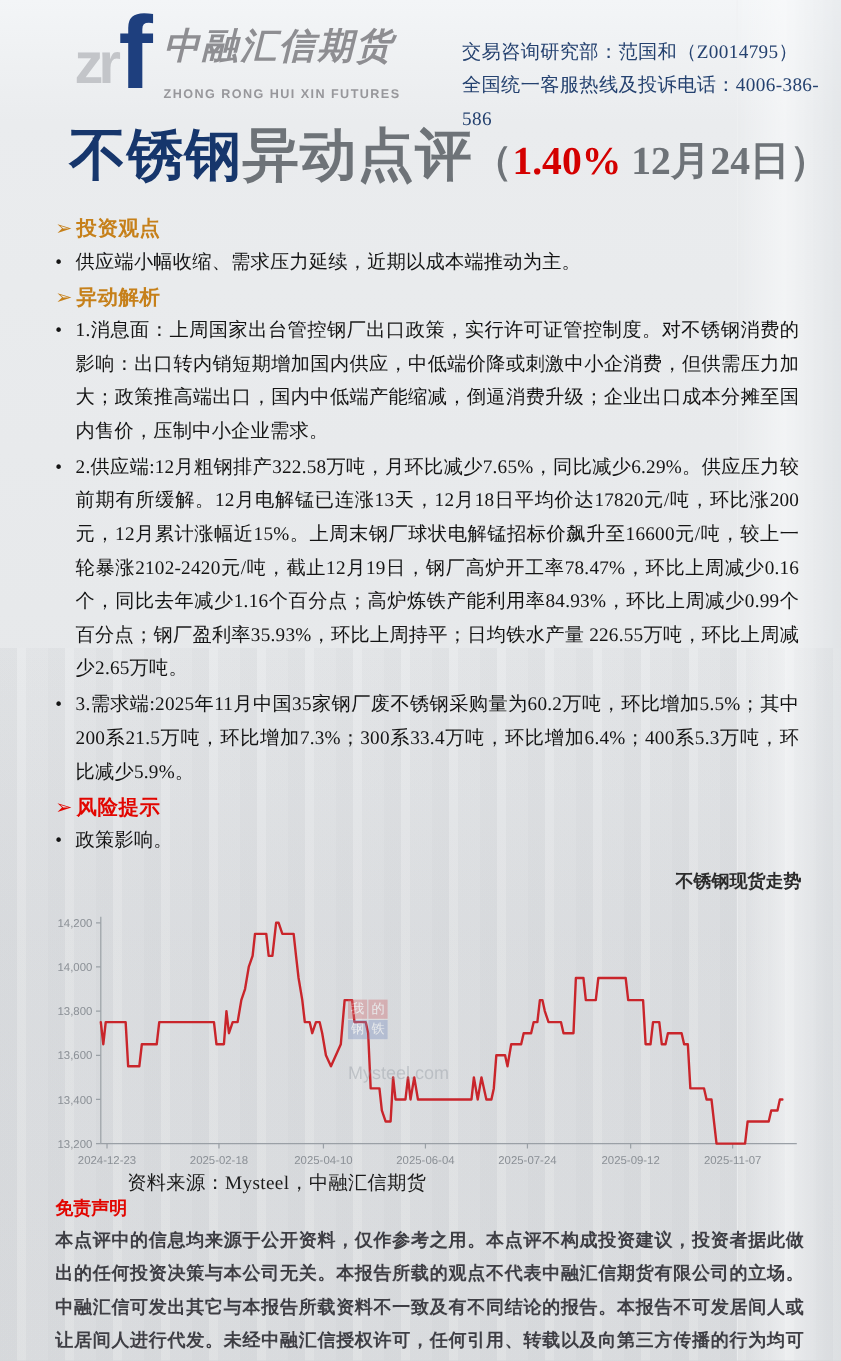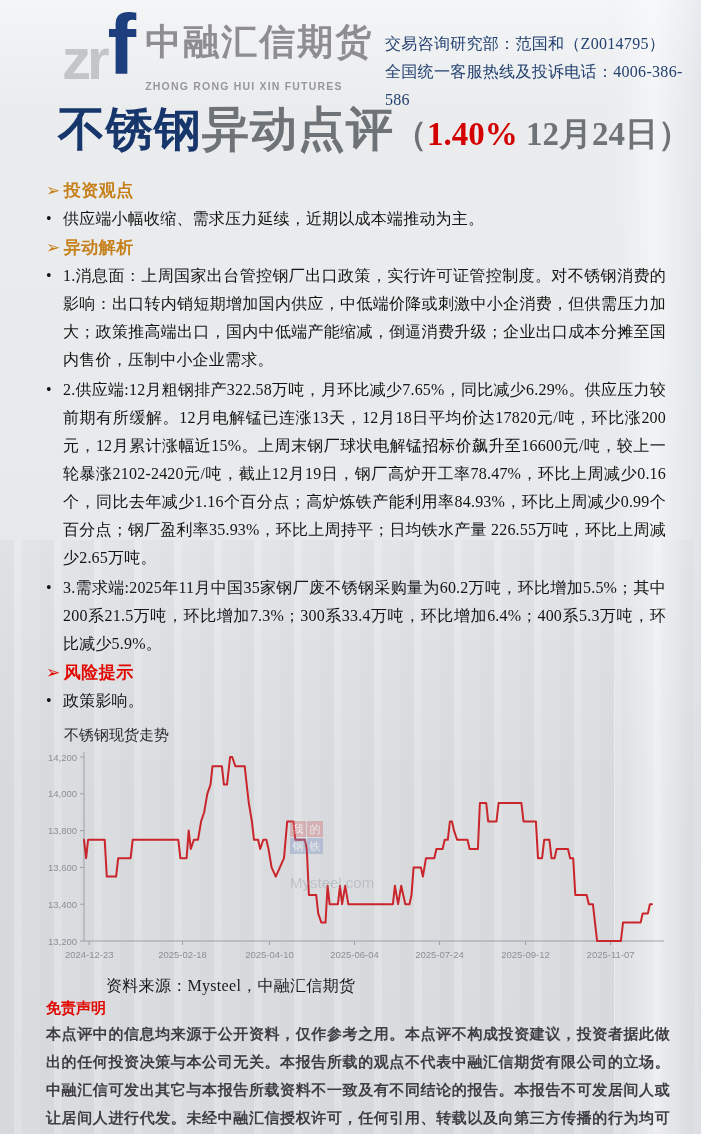--- a/index.html
+++ b/index.html
@@ -9,27 +9,27 @@
   
   .bg-city{position:absolute;left:0;right:0;top:540px;bottom:0;pointer-events:none;
         background:
           repeating-linear-gradient(90deg, rgba(105,110,120,0.06) 0 14px, rgba(255,255,255,0.05) 14px 22px, rgba(120,124,134,0.04) 22px 40px),
           linear-gradient(180deg, rgba(255,255,255,0) 0%, rgba(150,155,165,0.07) 40%, rgba(150,155,165,0.05) 100%);}
   .bg-right-band{position:absolute;top:0;bottom:0;right:0;width:86px;pointer-events:none;
         background:linear-gradient(90deg, rgba(255,255,255,0) 0%, rgba(250,251,252,0.55) 45%, rgba(214,218,222,0.35) 100%);
         border-left:1px solid rgba(255,255,255,0.35);}
   
   .logo{position:absolute;top:4px;left:62px;display:flex;align-items:flex-start;}
-  .logo-zr{font-family:"Liberation Sans","DejaVu Sans",sans-serif;font-weight:bold;font-size:58px;line-height:1;
+  .logo-zr{font-family:"Liberation Sans","DejaVu Sans",sans-serif;font-weight:bold;font-size:48px;line-height:1;
         color:#c3c5c9;letter-spacing:-4px;margin-top:26px;}
   .logo-f{font-family:"Liberation Sans","DejaVu Sans",sans-serif;font-weight:bold;font-size:86px;line-height:0.95;
         color:#1e3f7e;margin-left:2px;}
   .logo-names{margin-left:9px;margin-top:18px;}
-  .logo-cn{font-family:"Liberation Sans","DejaVu Sans",sans-serif;font-weight:bold;font-size:36px;line-height:1.1;
-        color:#8e8e92;letter-spacing:2px;}
+  .logo-cn{font-family:"Liberation Sans","DejaVu Sans",sans-serif;font-weight:bold;font-size:30px;line-height:1.1;
+        color:#8e8e92;letter-spacing:2px;font-style:italic;}
   .logo-en{font-family:"Liberation Sans","DejaVu Sans",sans-serif;font-weight:bold;font-size:10.5px;
         color:#97979b;letter-spacing:1.2px;margin-top:18px;}
   .contact{position:absolute;top:30px;left:385px;font-size:16px;line-height:28px;color:#24416f;letter-spacing:0.3px;}
   
   .title{position:absolute;top:98px;left:58px;margin:0;white-space:nowrap;font-weight:bold;}
   .t-product{font-size:47px;color:#16366c;letter-spacing:1px;}
   .t-suffix{font-size:47px;color:#6e7378;letter-spacing:1px;text-align:right;}
   .t-paren,.t-date{font-size:33px;color:#6e7378;}
   .t-pct{font-size:33px;color:#d40000;font-family:Liberation Serif, serif;}
   
@@ -37,21 +37,21 @@
   .sec-h{font-family:"Liberation Sans","DejaVu Sans",sans-serif;font-weight:bold;font-size:17px;line-height:25px;
         letter-spacing:0.5px;margin:2px 0;}
   .sec-h.orange{color:#c6801a;}
   .sec-h.red{color:#e20600;}
   .arrow{margin-right:3px;}
   .bullet-row{display:flex;margin:2px 0;}
   .bullet-dot{width:17px;flex:none;font-size:16px;line-height:28px;color:#141414;}
   .bullet-text{font-size:16px;line-height:28px;color:#141414;letter-spacing:0.2px;text-align:justify;}
   
   .chart-block{position:absolute;top:724px;left:38px;width:630px;}
-  .chart-title{text-align:left;padding-left:26px;font-size:15px;line-height:22px;color:#2b2b2b;margin-bottom:1px;}
+  .chart-title{text-align:right;padding-left:26px;font-size:15px;line-height:22px;color:#2b2b2b;margin-bottom:13px;font-weight:bold;}
   .chart-canvas{position:relative;}
   .chart-canvas svg{display:block;font-family:"Liberation Sans","DejaVu Sans",sans-serif;}
   .watermark{position:absolute;left:252px;top:74px;opacity:0.38;}
   .wm-sq{display:grid;grid-template-columns:16px 16px;gap:1px;width:33px;}
   .wm-sq span{display:block;width:16px;height:16px;font:11px/16px "Liberation Sans",sans-serif;text-align:center;color:#fff;}
   .wm-sq .wm-red{background:#cf6a6e;}
   .wm-sq .wm-blue{background:#7b8fc0;}
   .wm-text{font:15px/18px "Liberation Sans",sans-serif;color:#8d949c;margin-top:20px;}
   
   .source-line{position:absolute;top:976px;left:58px;font-size:16px;color:#1b1b1b;letter-spacing:0.3px;margin-left:48px;}

